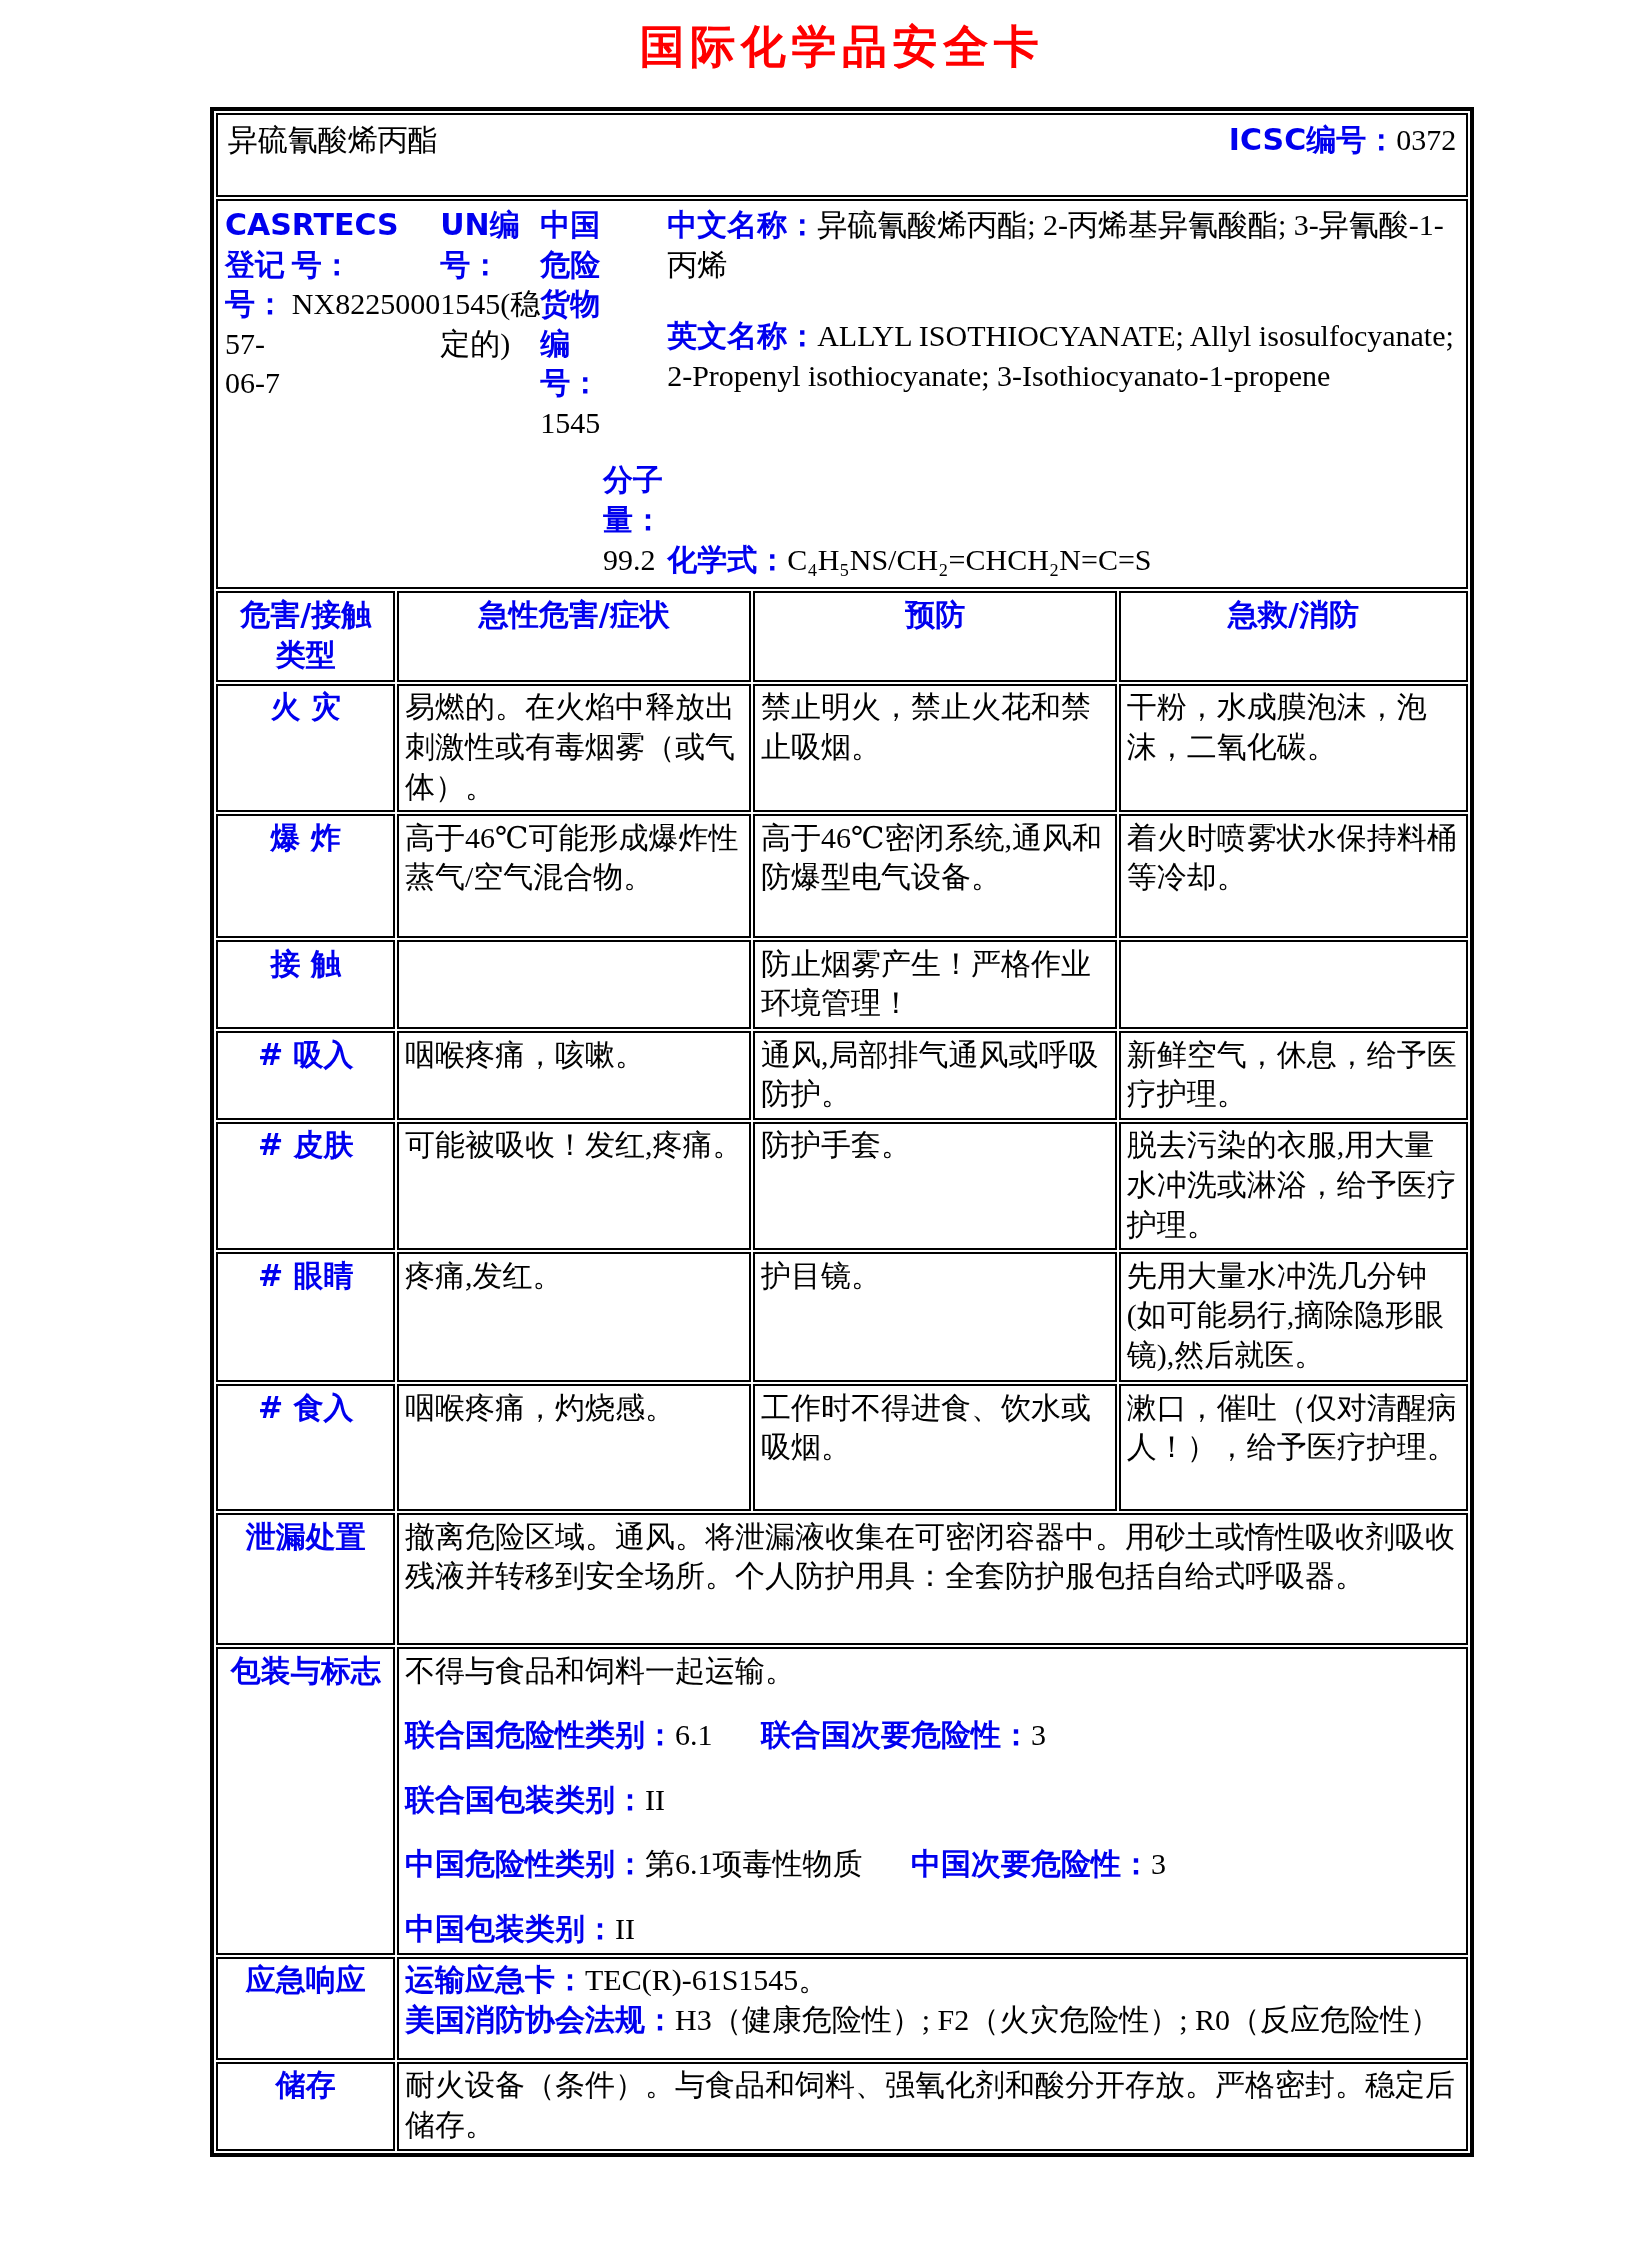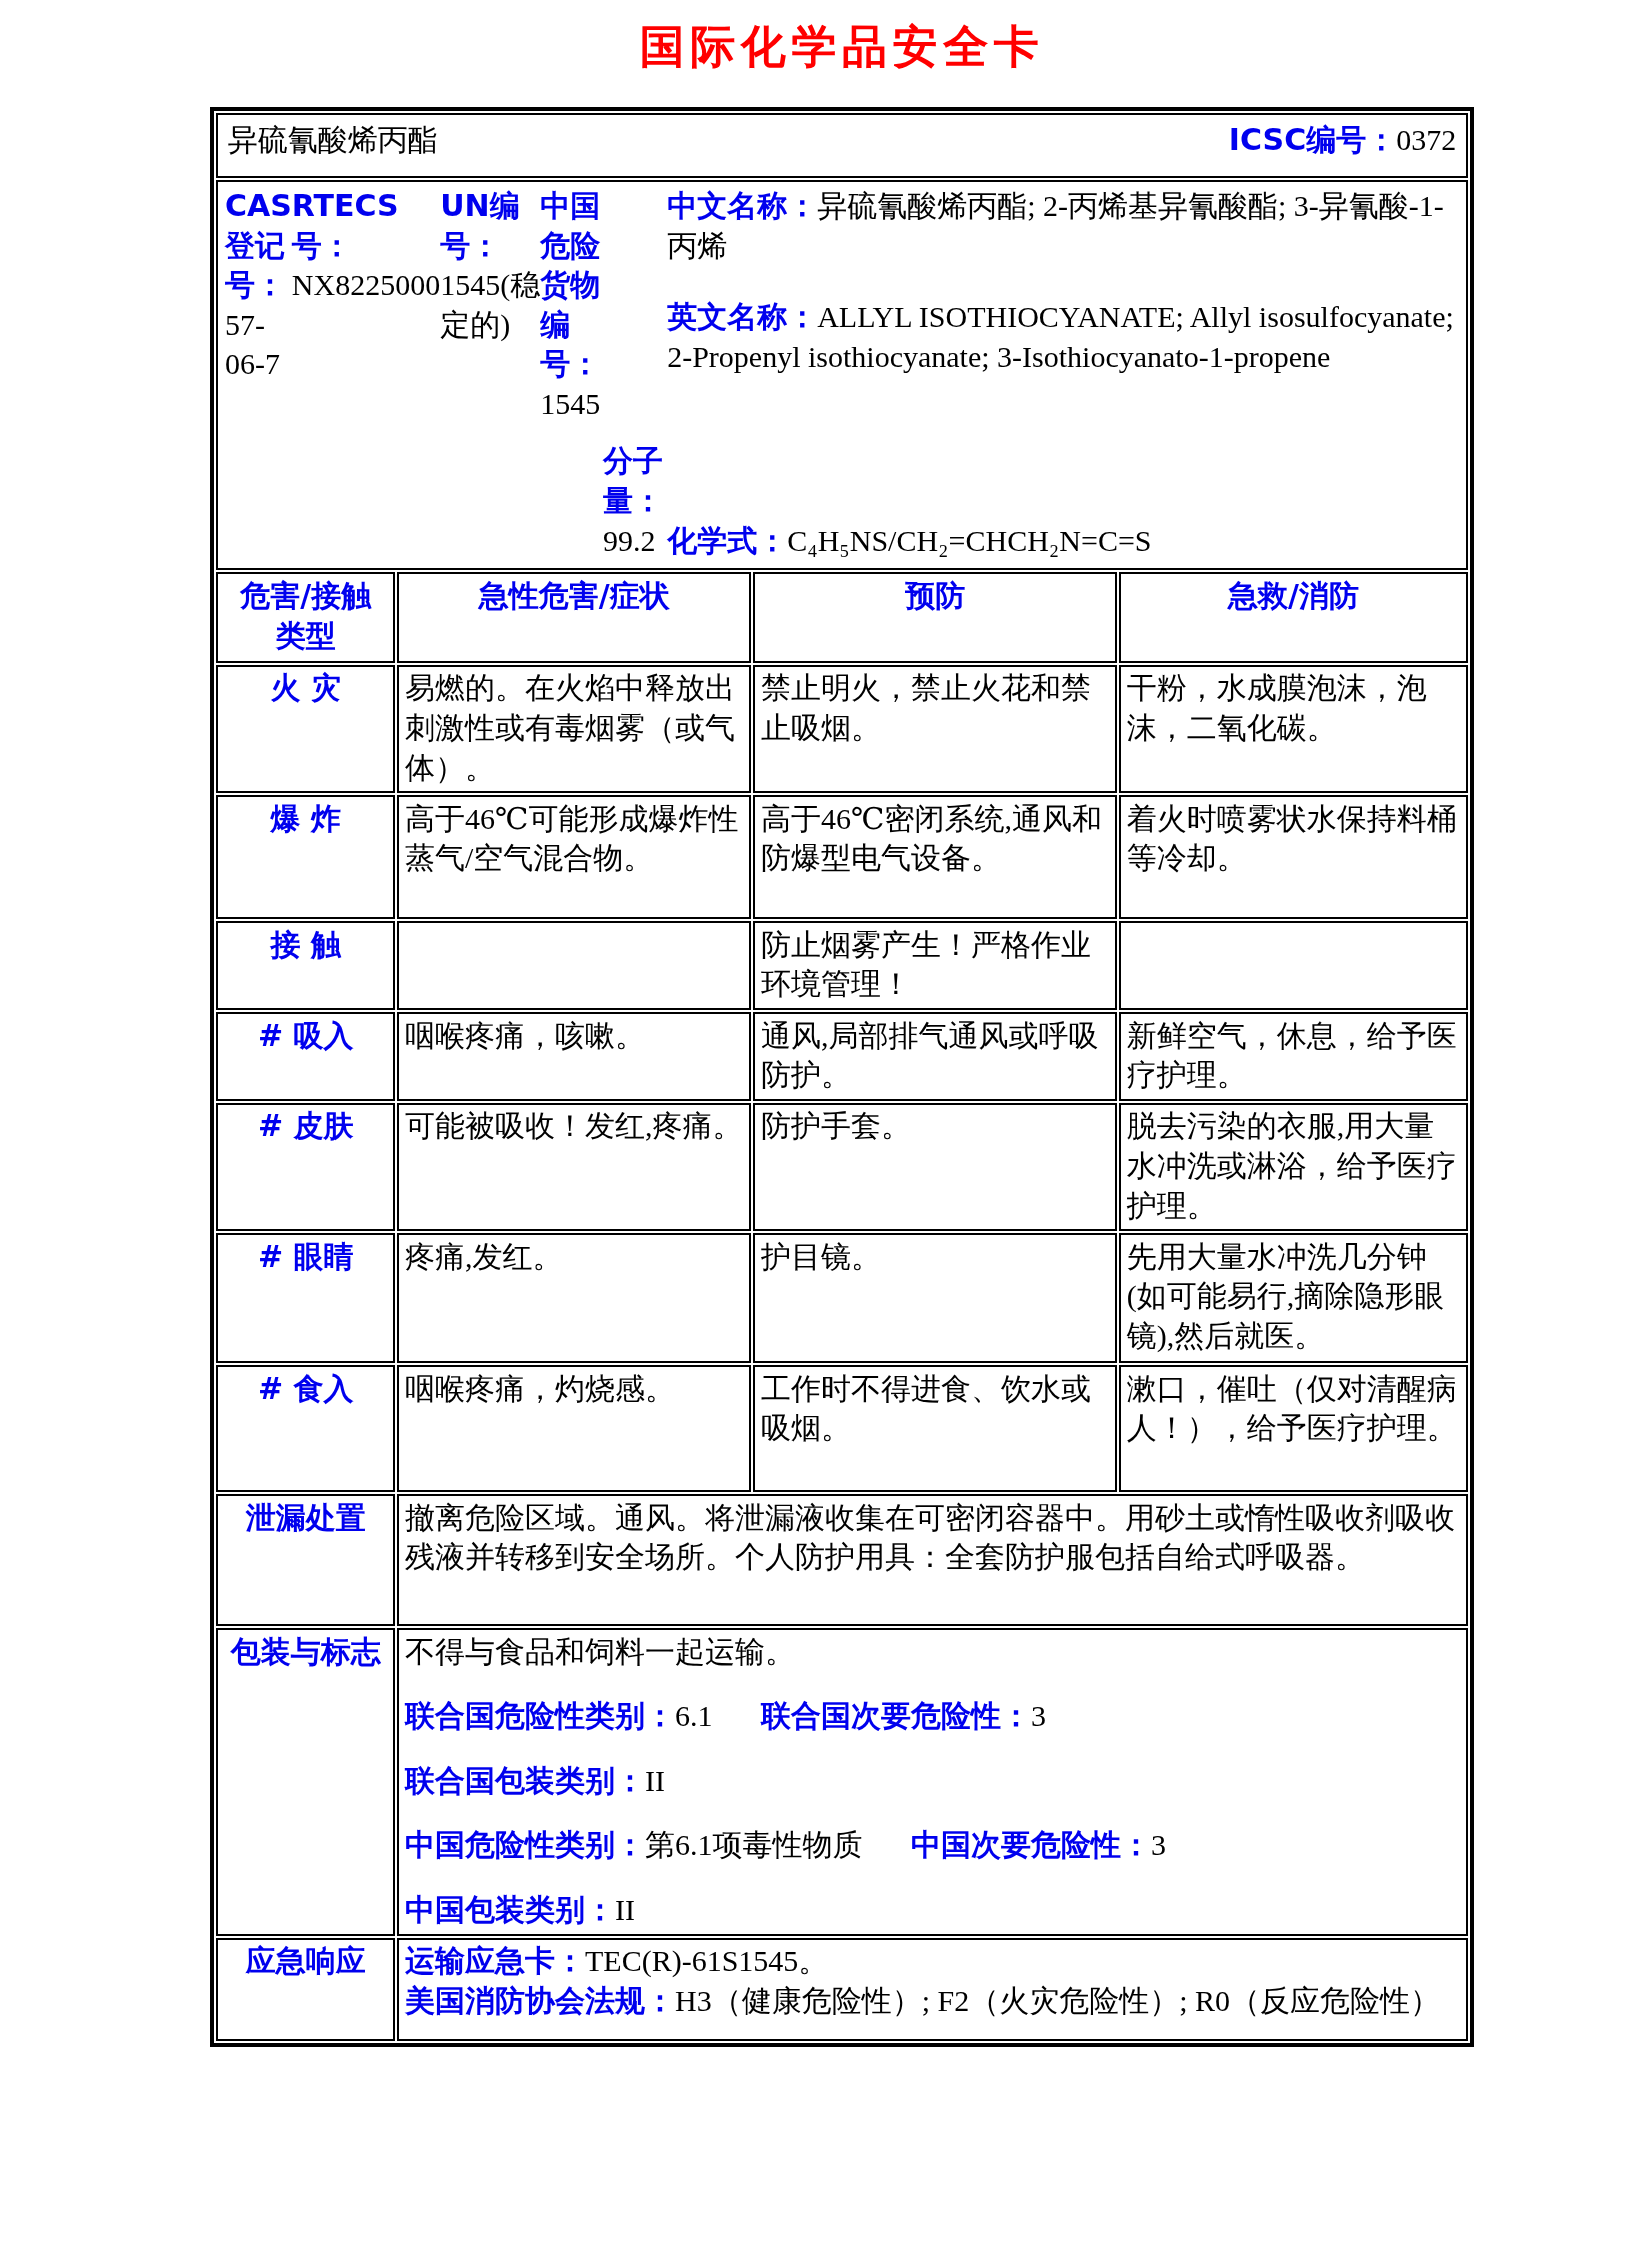--- a/index.html
+++ b/index.html
@@ -49,21 +49,21 @@
   }
   td.rowlabel {
     color:var(--blue); text-align:center; vertical-align:middle;
     font-family:"DejaVu Sans","Liberation Sans",sans-serif;
     font-weight:bold; font-size:30px;
   }
   td.body { color:var(--ink); }
   .pack-line { margin-top:25px; }
   .pack-line.first { margin-top:0; }
   .seg2 { margin-left:41px; }
-  tr.r-name  { height:65px; }
+  tr.r-name  { height:84px; }
   tr.r-head  { height:88px; }
   tr.r-fire  { height:124px; }
   tr.r-expl  { height:124px; }
   tr.r-cont  { height:75px;border-radius:10px; }
   tr.r-inh   { height:75px;border-radius:17px; }
   tr.r-skin  { height:120px; }
   tr.r-eye   { height:130px; }
   tr.r-ing   { height:127px; }
   tr.r-spill { height:132px;margin-left:8px; }
   tr.r-pack  { height:237px; }
@@ -223,16 +223,20 @@
       <td class="body" colspan="3">
         <div>
           <span class="lbl">运输应急卡：</span><span class="val">TEC(R)-61S1545。</span>
         </div>
         <div>
           <span class="lbl">美国消防协会法规：</span><span class="val">H3（健康危险性）; F2（火灾危险性）; R0（反应危险性）</span>
         </div>
       </td>
     </tr>
 
+    <tr class="r-stor">
+      <td class="rowlabel">储存</td>
+      <td class="body" colspan="3">耐火设备（条件）。与食品和饲料、强氧化剂和酸分开存放。严格密封。稳定后储存。</td>
+    </tr>
   </tbody>
     </table>
 </div>
 
 
 </body></html>

